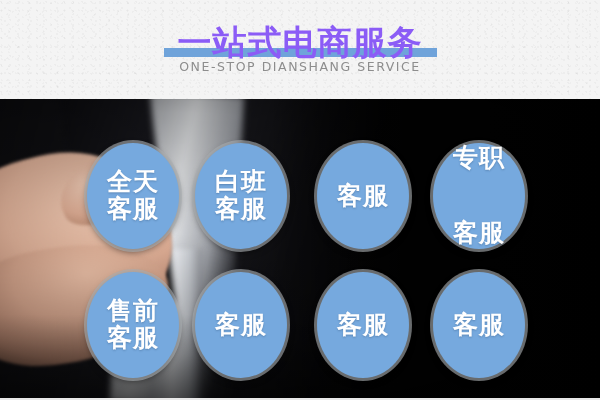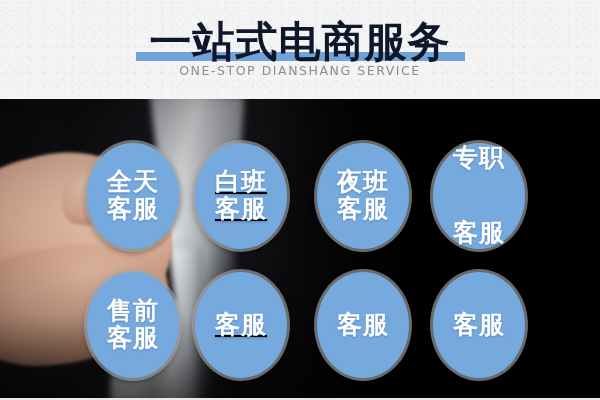--- a/index.html
+++ b/index.html
@@ -60,23 +60,23 @@
     position: absolute;
     left: 0;
     right: 0;
     bottom: 2px;
     height: 9px;
     background: #6fa3da;
   }
   .title-zh {
     position: relative;
     z-index: 2;
-    font-size: 42px;
+    font-size: 34px;
     font-weight: bold;
-    color: #0f172a;
+    color: #8b5cf6;
     letter-spacing: 1px;
     line-height: 1;
     white-space: nowrap;
   }
   .subtitle-en {
     font-size: 12.5px;
     font-weight: normal;
     color: #8d8d8d;
     letter-spacing: 1.55px;
     white-space: nowrap;
@@ -216,21 +216,21 @@
     font-size: 25px;
     font-weight: bold;
     line-height: 1.07;
     letter-spacing: 1px;
     white-space: nowrap;
     text-shadow: 0 1px 2px rgba(30,60,95,0.30);
   }
 
   
   .c1 { left: 87px; }
-  .c2 { left: 195px; text-decoration: underline; }
+  .c2 { left: 195px; }
   .c3 { left: 317px; }
   .c4 { left: 433px; gap: 48px; }
   .r1 { top: 44px; }
   .r2 { top: 173px; }
 
   .bottom-edge {
     position: absolute;
     left: 0; bottom: 0;
     width: 600px; height: 2px;
     background: #e9e9e9;
@@ -271,21 +271,20 @@
       <span class="badge-line">全天</span>
       <span class="badge-line">客服</span>
     </div>
 
     <div class="badge c2 r1">
       <span class="badge-line">白班</span>
       <span class="badge-line">客服</span>
     </div>
 
     <div class="badge c3 r1">
-      <span class="badge-line">夜班</span>
       <span class="badge-line">客服</span>
     </div>
 
     <div class="badge c4 r1">
       <span class="badge-line">专职</span>
       <span class="badge-line">客服</span>
     </div>
 
     <div class="badge c1 r2">
       <span class="badge-line">售前</span>

